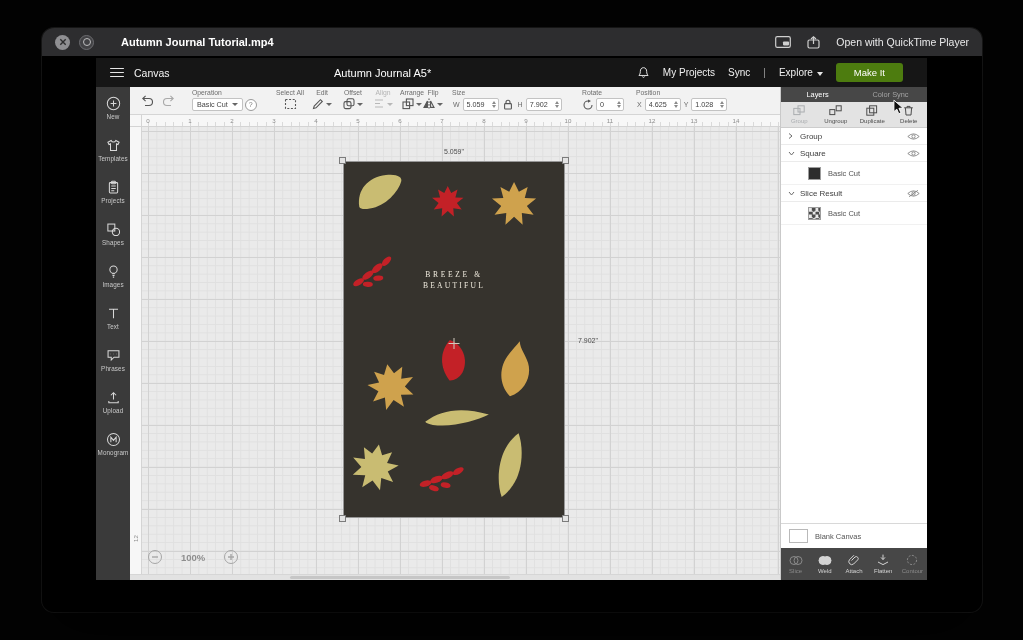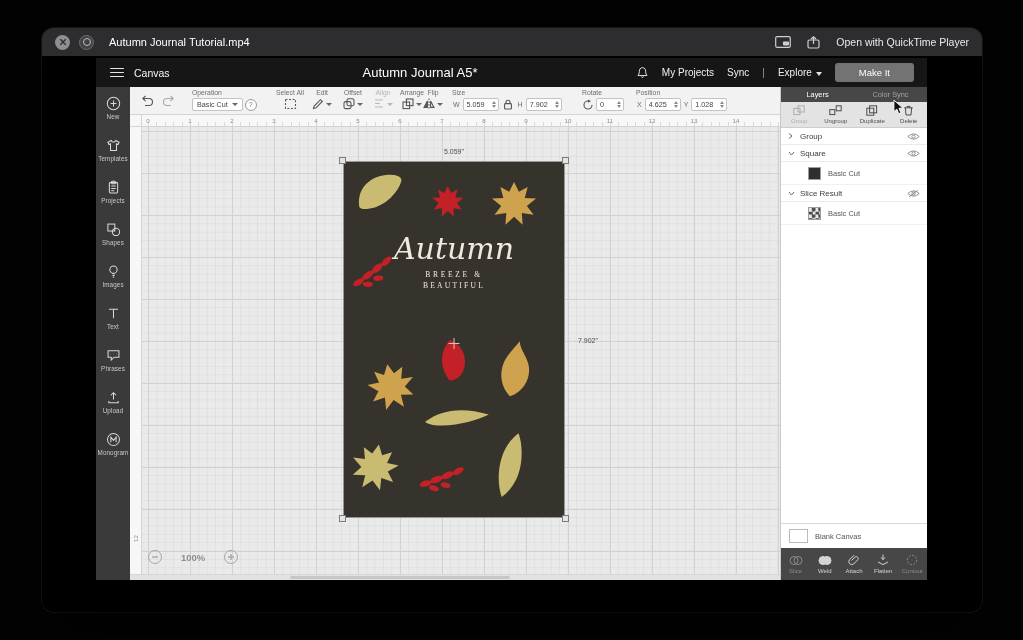--- a/index.html
+++ b/index.html
@@ -11,38 +11,38 @@
   
   .window{position:absolute;left:42px;top:28px;width:940px;height:584px;background:#0d0d0d;
           border-radius:12px;overflow:hidden;
           box-shadow:0 22px 60px rgba(0,0,0,.7),0 0 0 1px rgba(255,255,255,.09)}
   .titlebar{position:relative;height:28px;background:#2d2d2f;display:flex;align-items:center;
             padding:0 13px;gap:9px}
   .tb-btn{width:15px;height:15px;border-radius:50%;background:#8f8f92;display:flex;
           align-items:center;justify-content:center;flex:0 0 auto}
   .tb-btn.alt{background:#424245;border:1px solid #6c6c70}
   .tb-btn.alt::after{content:"";width:6px;height:6px;border-radius:50%;border:1.4px solid #bdbdbf}
-  .tb-title{color:#fff;font-size:11px;font-weight:normal;margin-left:6px;white-space:nowrap}
+  .tb-title{color:#fff;font-size:11px;font-weight:bold;margin-left:18px;white-space:nowrap}
   .tb-right{margin-left:auto;display:flex;align-items:center;gap:16px}
   .tb-open{color:#e9e9ea;font-size:10.5px;white-space:nowrap}
 
   .video{position:absolute;left:0;right:0;top:28px;bottom:0;background:#000}
 
   
   .app{position:absolute;left:54px;top:2px;width:831px;height:522px;background:#e9e9e9;
        display:flex;flex-direction:column}
   .app-header{flex:0 0 29px;background:#161616;position:relative;display:flex;align-items:center;
               color:#fff;padding-left:14px;gap:10px}
   .hamburger{width:14px;display:flex;flex-direction:column;gap:2.6px}
   .hamburger i{height:1.6px;background:#e6e6e6;border-radius:1px}
   .hdr-canvas{font-size:10.5px;color:#f4f4f4}
-  .hdr-title{position:absolute;left:238px;width:172px;text-align:center;font-size:13px;color:#fdfdfd}
-  .hdr-right{position:absolute;right:13px;display:flex;align-items:center;gap:13px;font-size:10px;color:#f0f0f0}
+  .hdr-title{position:absolute;left:238px;width:172px;text-align:left;font-size:11px;color:#fdfdfd}
+  .hdr-right{position:absolute;right:24px;display:flex;align-items:center;gap:13px;font-size:10px;color:#f0f0f0}
   .hdr-right .sep{color:#9a9a9a}
-  .make-btn{background:#737373;color:#fff;font-size:9.5px;padding:4px 24px;border-radius:3px;white-space:nowrap}
+  .make-btn{background:#4d7c0f;color:#fff;font-size:9.5px;padding:4px 18px;border-radius:3px;white-space:nowrap}
   .caret{width:0;height:0;border-left:3.4px solid transparent;border-right:3.4px solid transparent;
          border-top:4px solid #e6e6e6;display:inline-block;margin-left:4px}
 
   .app-body{flex:1;display:flex;min-height:0}
 
   
   .side{flex:0 0 34px;background:#3a3a3a;display:flex;flex-direction:column;align-items:center;padding-top:5px}
   .side-item{height:42px;width:100%;display:flex;flex-direction:column;align-items:center;padding-top:4px;gap:2px}
   .side-item svg{width:15px;height:15px;stroke:#d8d8d8;fill:none;stroke-width:1.1}
   .side-label{font-size:6.3px;color:#c9c9c9;letter-spacing:.1px}
@@ -475,21 +475,20 @@
                     <use href="#leaf-maple" transform="translate(148 20) scale(2.1)" fill="#cfa24d"></use>
                     <use href="#sprig" transform="translate(6 96) rotate(-6)" fill="#c32127"></use>
                     <use href="#leaf-point" transform="translate(92 180) rotate(-8)" fill="#c32127"></use>
                     <use href="#leaf-flame" transform="translate(158 176) rotate(10)" fill="#cfa24d"></use>
                     <use href="#leaf-maple" transform="translate(24 202) scale(2.2) rotate(-10 10 10)" fill="#cfa24d"></use>
                     <use href="#leaf-blade" transform="translate(84 240) rotate(8)" fill="#c9bc72"></use>
                     <use href="#leaf-maple" transform="translate(8 282) scale(2.2) rotate(10 10 10)" fill="#c9bc72"></use>
                     <use href="#sprig" transform="translate(80 296) rotate(10)" fill="#c32127"></use>
                     <use href="#leaf-long" transform="translate(162 268) rotate(14)" fill="#c9bc72"></use>
                   </svg>
-                  <div class="p-txt p-autumn">Autumn</div>
                   <div class="p-txt p-breeze">BREEZE &amp;</div>
                   <div class="p-txt p-beautiful">BEAUTIFUL</div>
                   <div class="p-cross"></div>
                 </div>
                 <div class="art-sel"></div>
                 <div class="handle h-tl"></div>
                 <div class="handle h-tr"></div>
                 <div class="handle h-bl"></div>
                 <div class="handle h-br"></div>
               </div>

